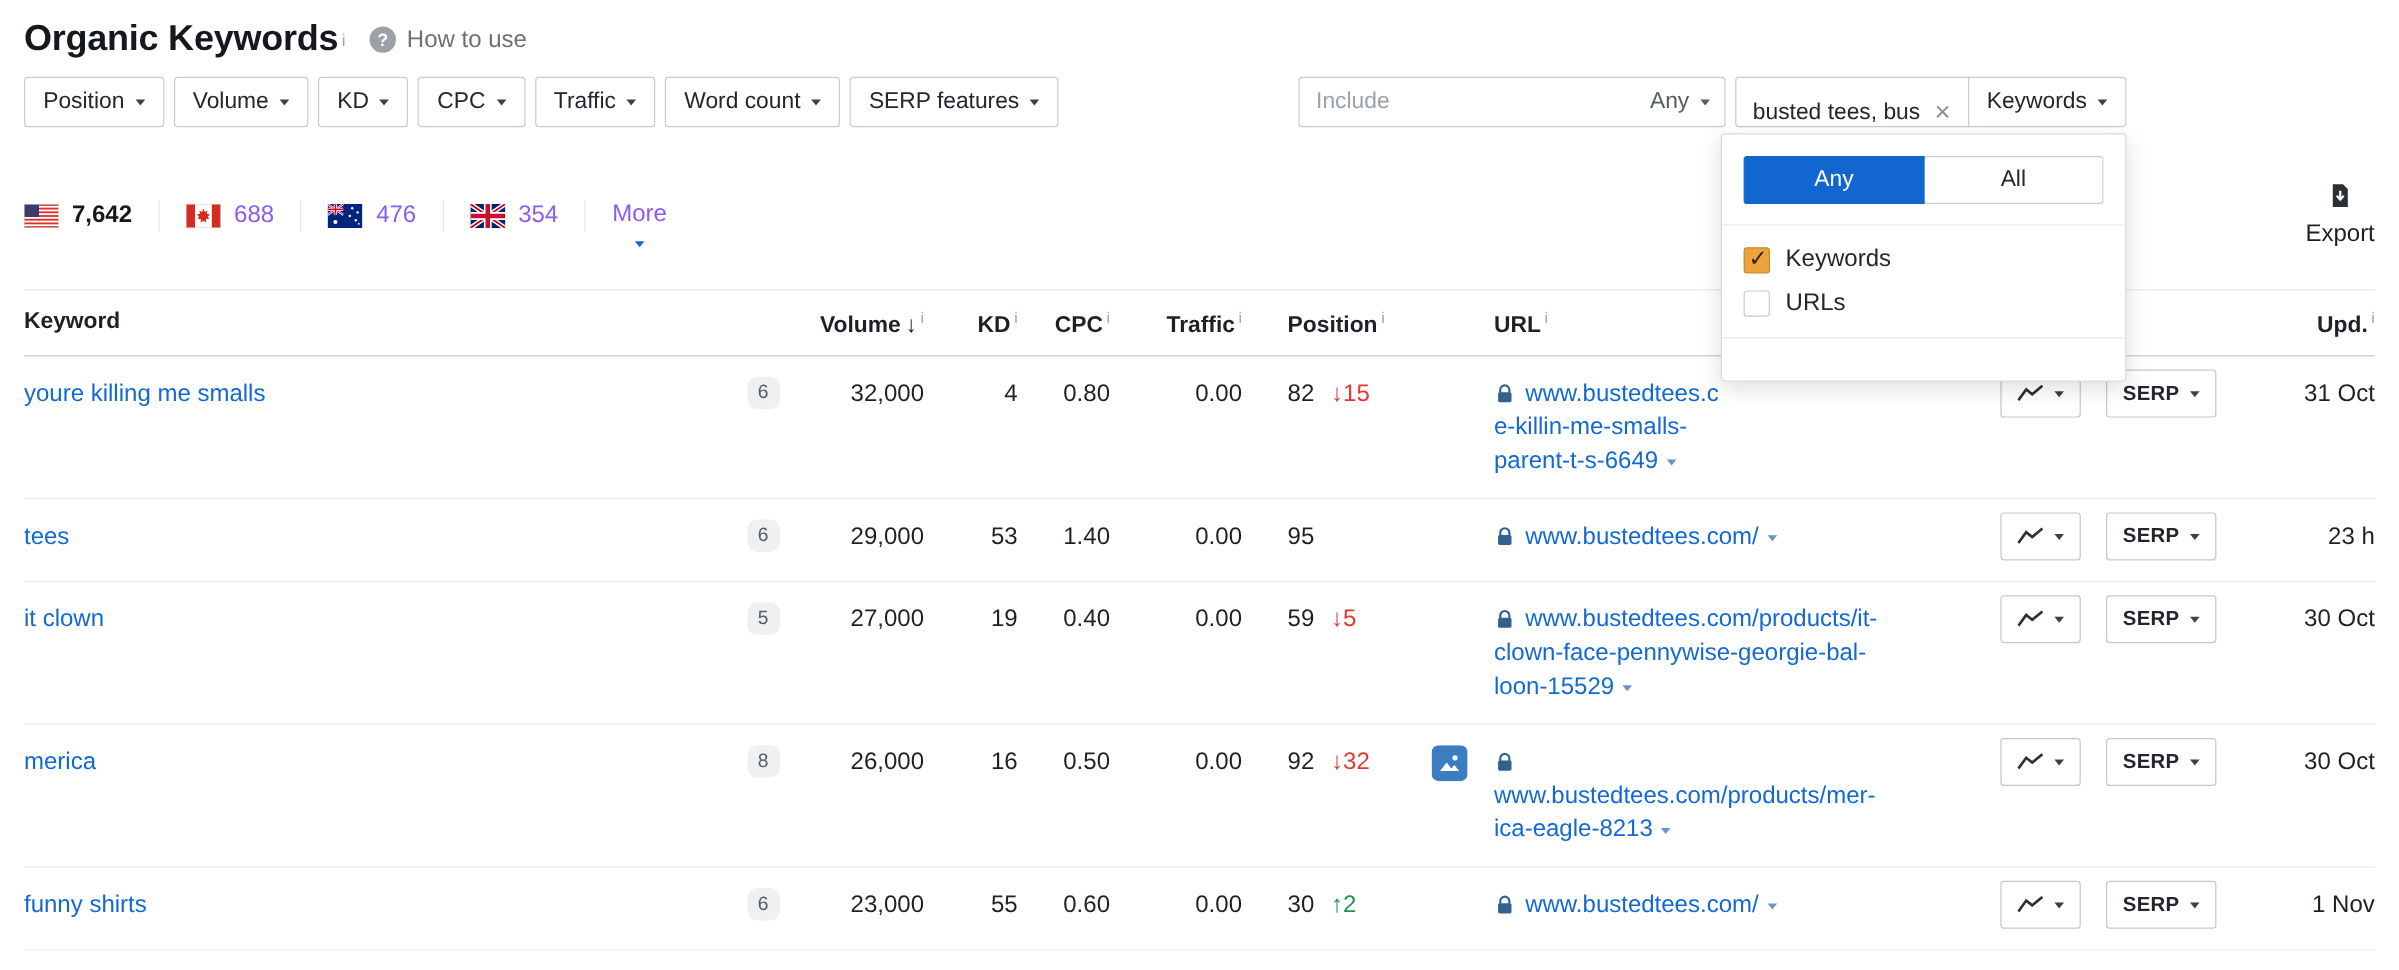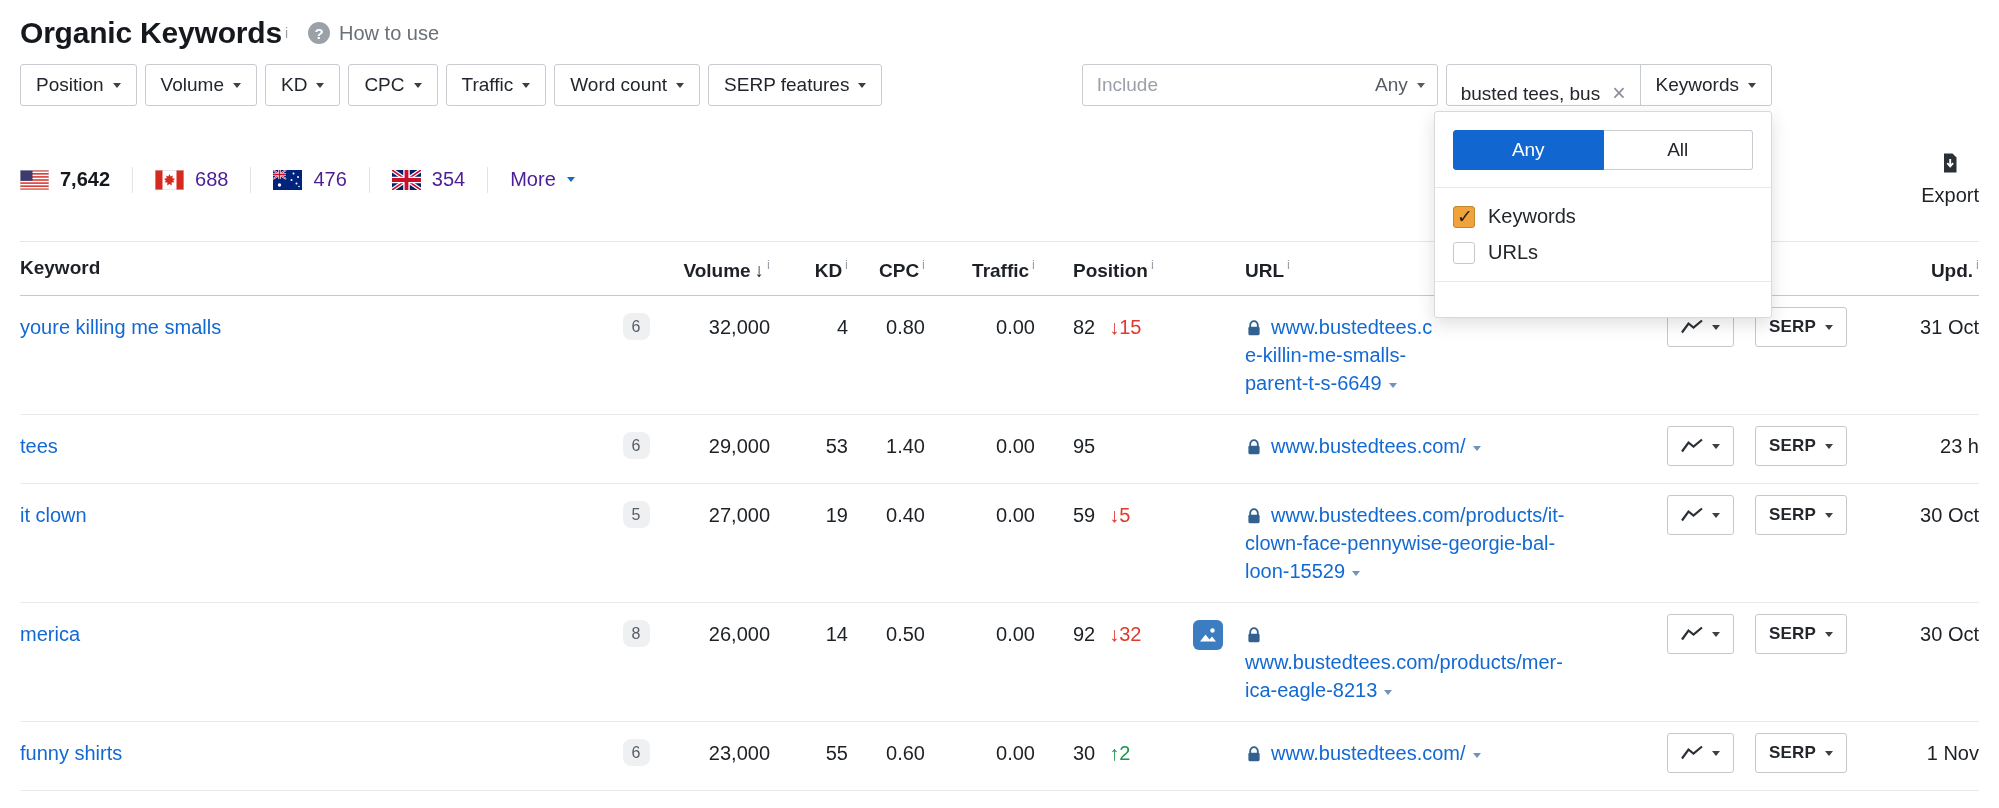--- a/index.html
+++ b/index.html
@@ -63,23 +63,23 @@
   .pbtns { display:flex; gap:10px; margin-top:16px; }
   .apply { background:#f7941e; border:1px solid #f7941e; color:#fff; font-size:20px; padding:9px 22px;
            border-radius:3px; font-family:inherit; cursor:pointer; }
   .cancel { background:#fff; border:1px solid #cdd1d5; color:#23272c; font-size:20px; padding:9px 18px;
             border-radius:3px; font-family:inherit; cursor:pointer; }
 
   
   .stats-row { display:flex; align-items:center; margin-top:46px; }
   .stat { display:flex; align-items:center; gap:11px; padding:0 22px; border-right:1px solid #e1e4e7; height:26px; cursor:pointer; }
   .stat.first { padding-left:0; }
-  .stat.more { border-right:none; }
+  .stat.more { border-right:none;flex-direction:column; }
   .val-dark { font-weight:700; color:#14181d; }
-  .link { color:#4c1d95; text-decoration:none; cursor:pointer;text-align:center; }
+  .link { color:#8b5cf6; text-decoration:none; cursor:pointer;text-align:center; }
   .export { margin-left:auto; display:flex; align-items:center; gap:10px; color:#1d2126; cursor:pointer;flex-direction:column; }
   .flag { flex:none; display:block; }
 
   
   .grid { display:grid; grid-template-columns:1fr 48px 110px 78px 77px 110px 145px 55px 410px 110px 110px 114px;
           align-items:start; }
   .thead { margin-top:34px; border-top:1px solid #e4e7ea; border-bottom:1px solid #c4c9ce;
            padding:15px 0 13px; font-weight:700; font-size:19px; color:#1d2126; }
   .trow { padding:17px 0; border-bottom:1px solid #e8eaed; font-size:20px; line-height:28px; }
   .c-vol,.c-kd,.c-cpc,.c-traffic { text-align:right; }
@@ -391,21 +391,21 @@
           </button></div>
       <div class="c-upd">30 Oct</div>
     </div>
 
     <div class="grid trow">
       <div class="c-kw"><a class="kwlink">merica</a></div>
       <div class="c-badge">
           <span class="badge">8</span>
         </div>
       <div class="c-vol">26,000</div>
-      <div class="c-kd">14</div>
+      <div class="c-kd">16</div>
       <div class="c-cpc">0.50</div>
       <div class="c-traffic">0.00</div>
       <div class="c-pos"><span>92</span><span class="chg" data-dir="down"><span class="arr"></span><span>32</span></span></div>
       <div class="c-feat"><span class="imgfeat" data-show="true"><svg width="30" height="30">
               <use href="#sym-imgfeat"></use>
             </svg></span></div>
       <div class="c-url"><svg class="lock" width="18" height="18">
             <use href="#sym-lock"></use>
           </svg><a class="urllink"><span class="urltext">
 www.bustedtees.com/products/mer-

